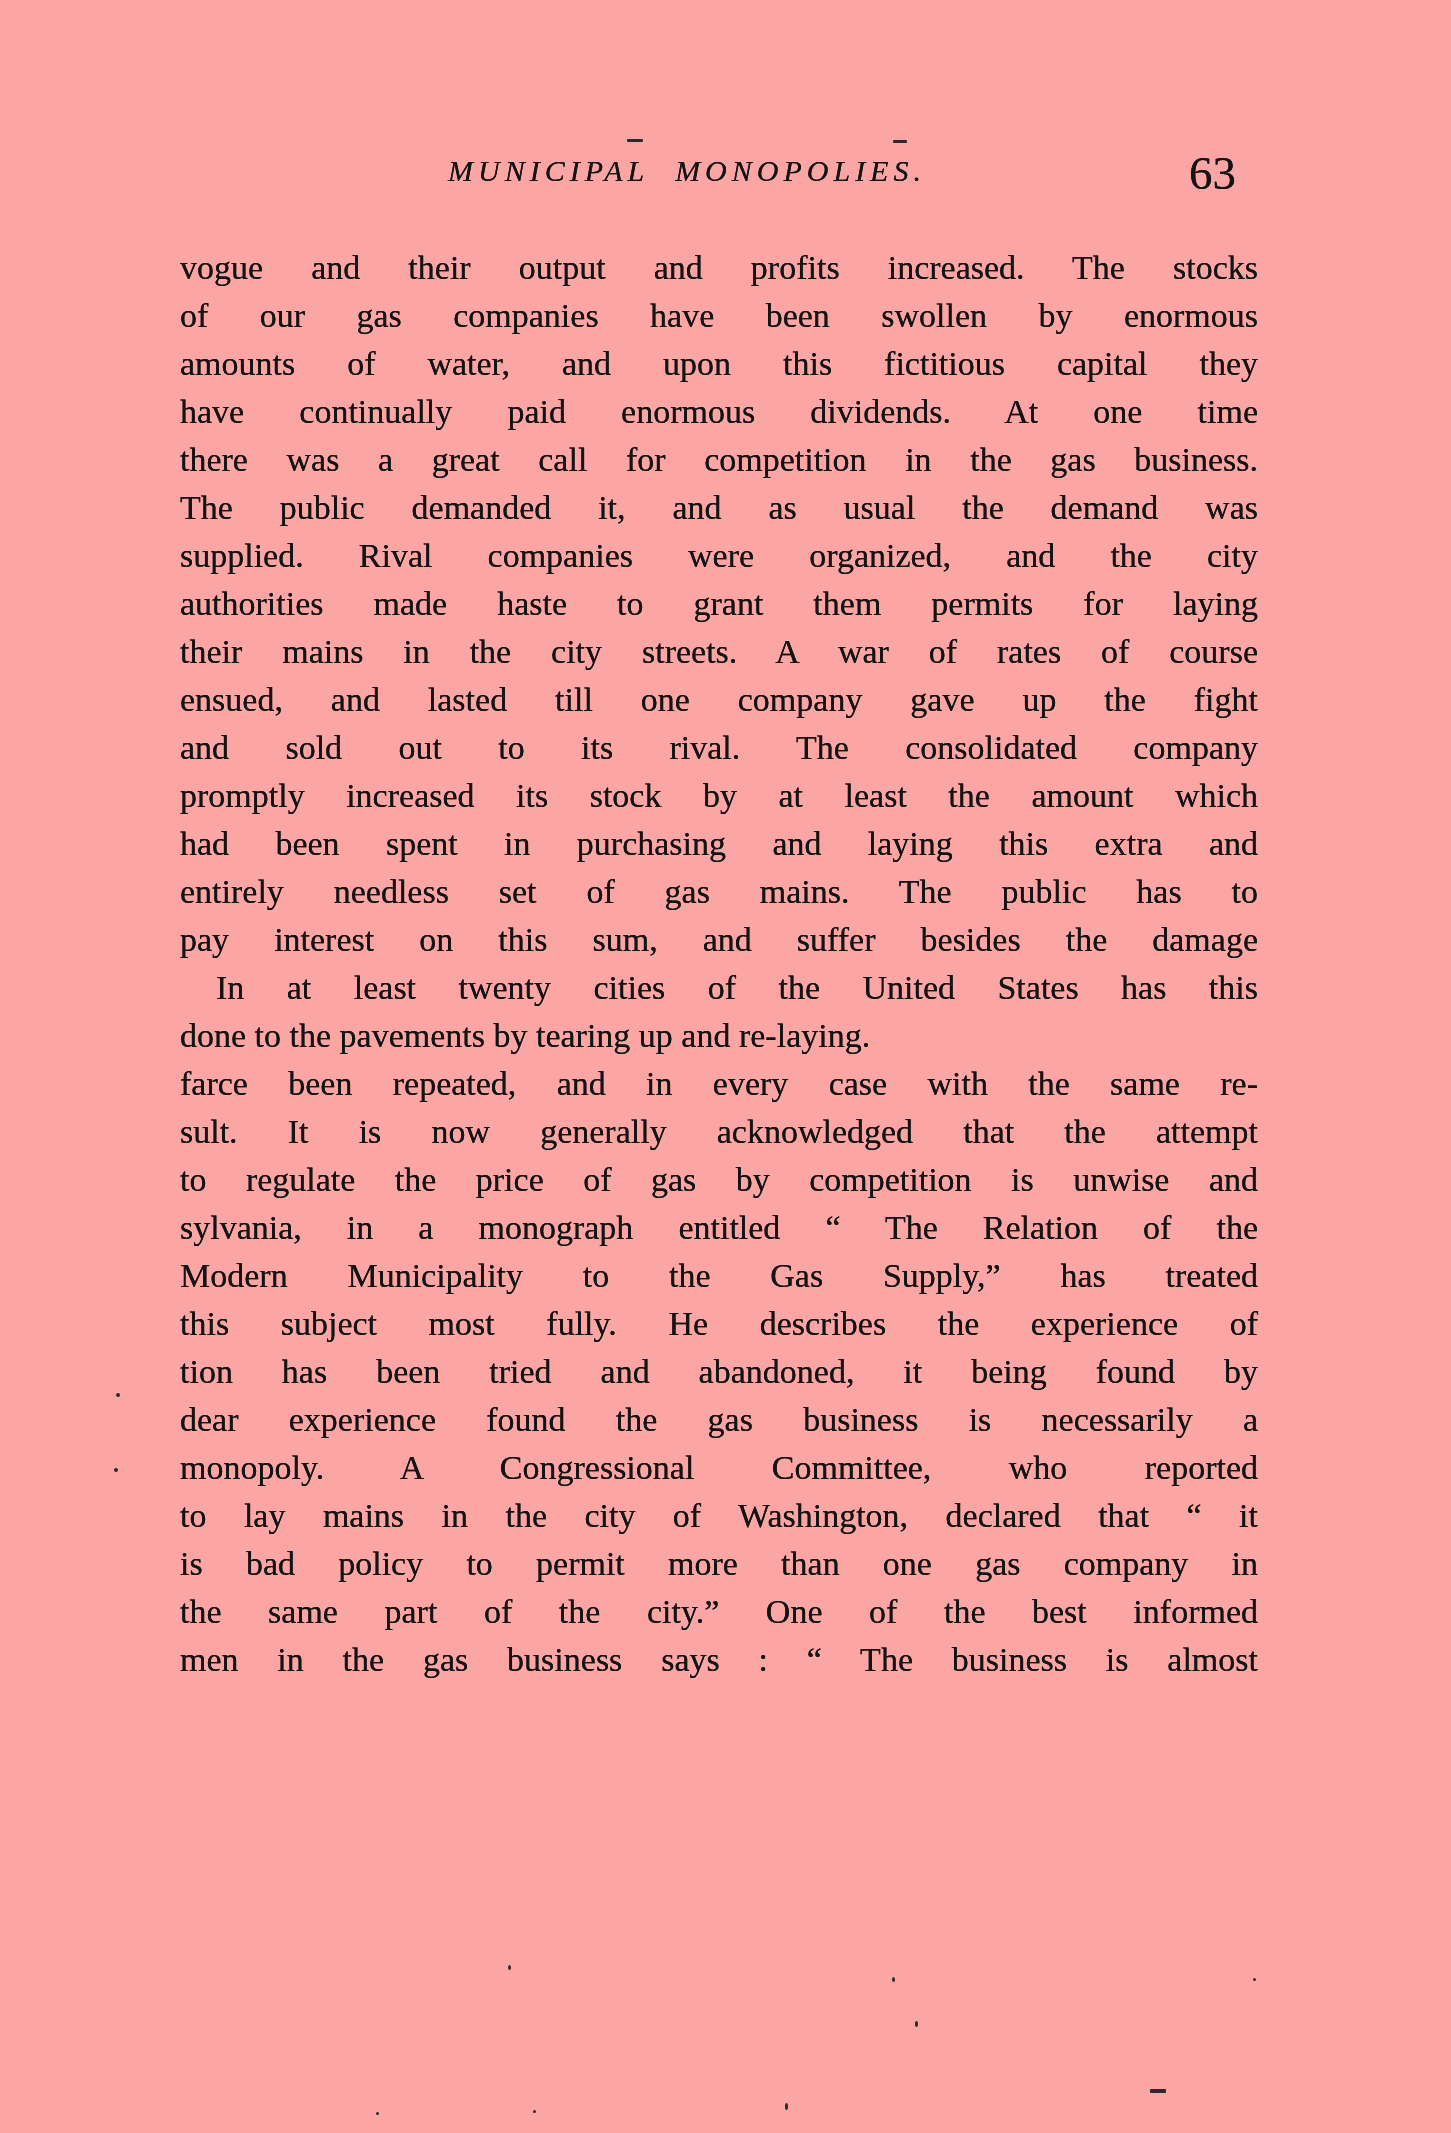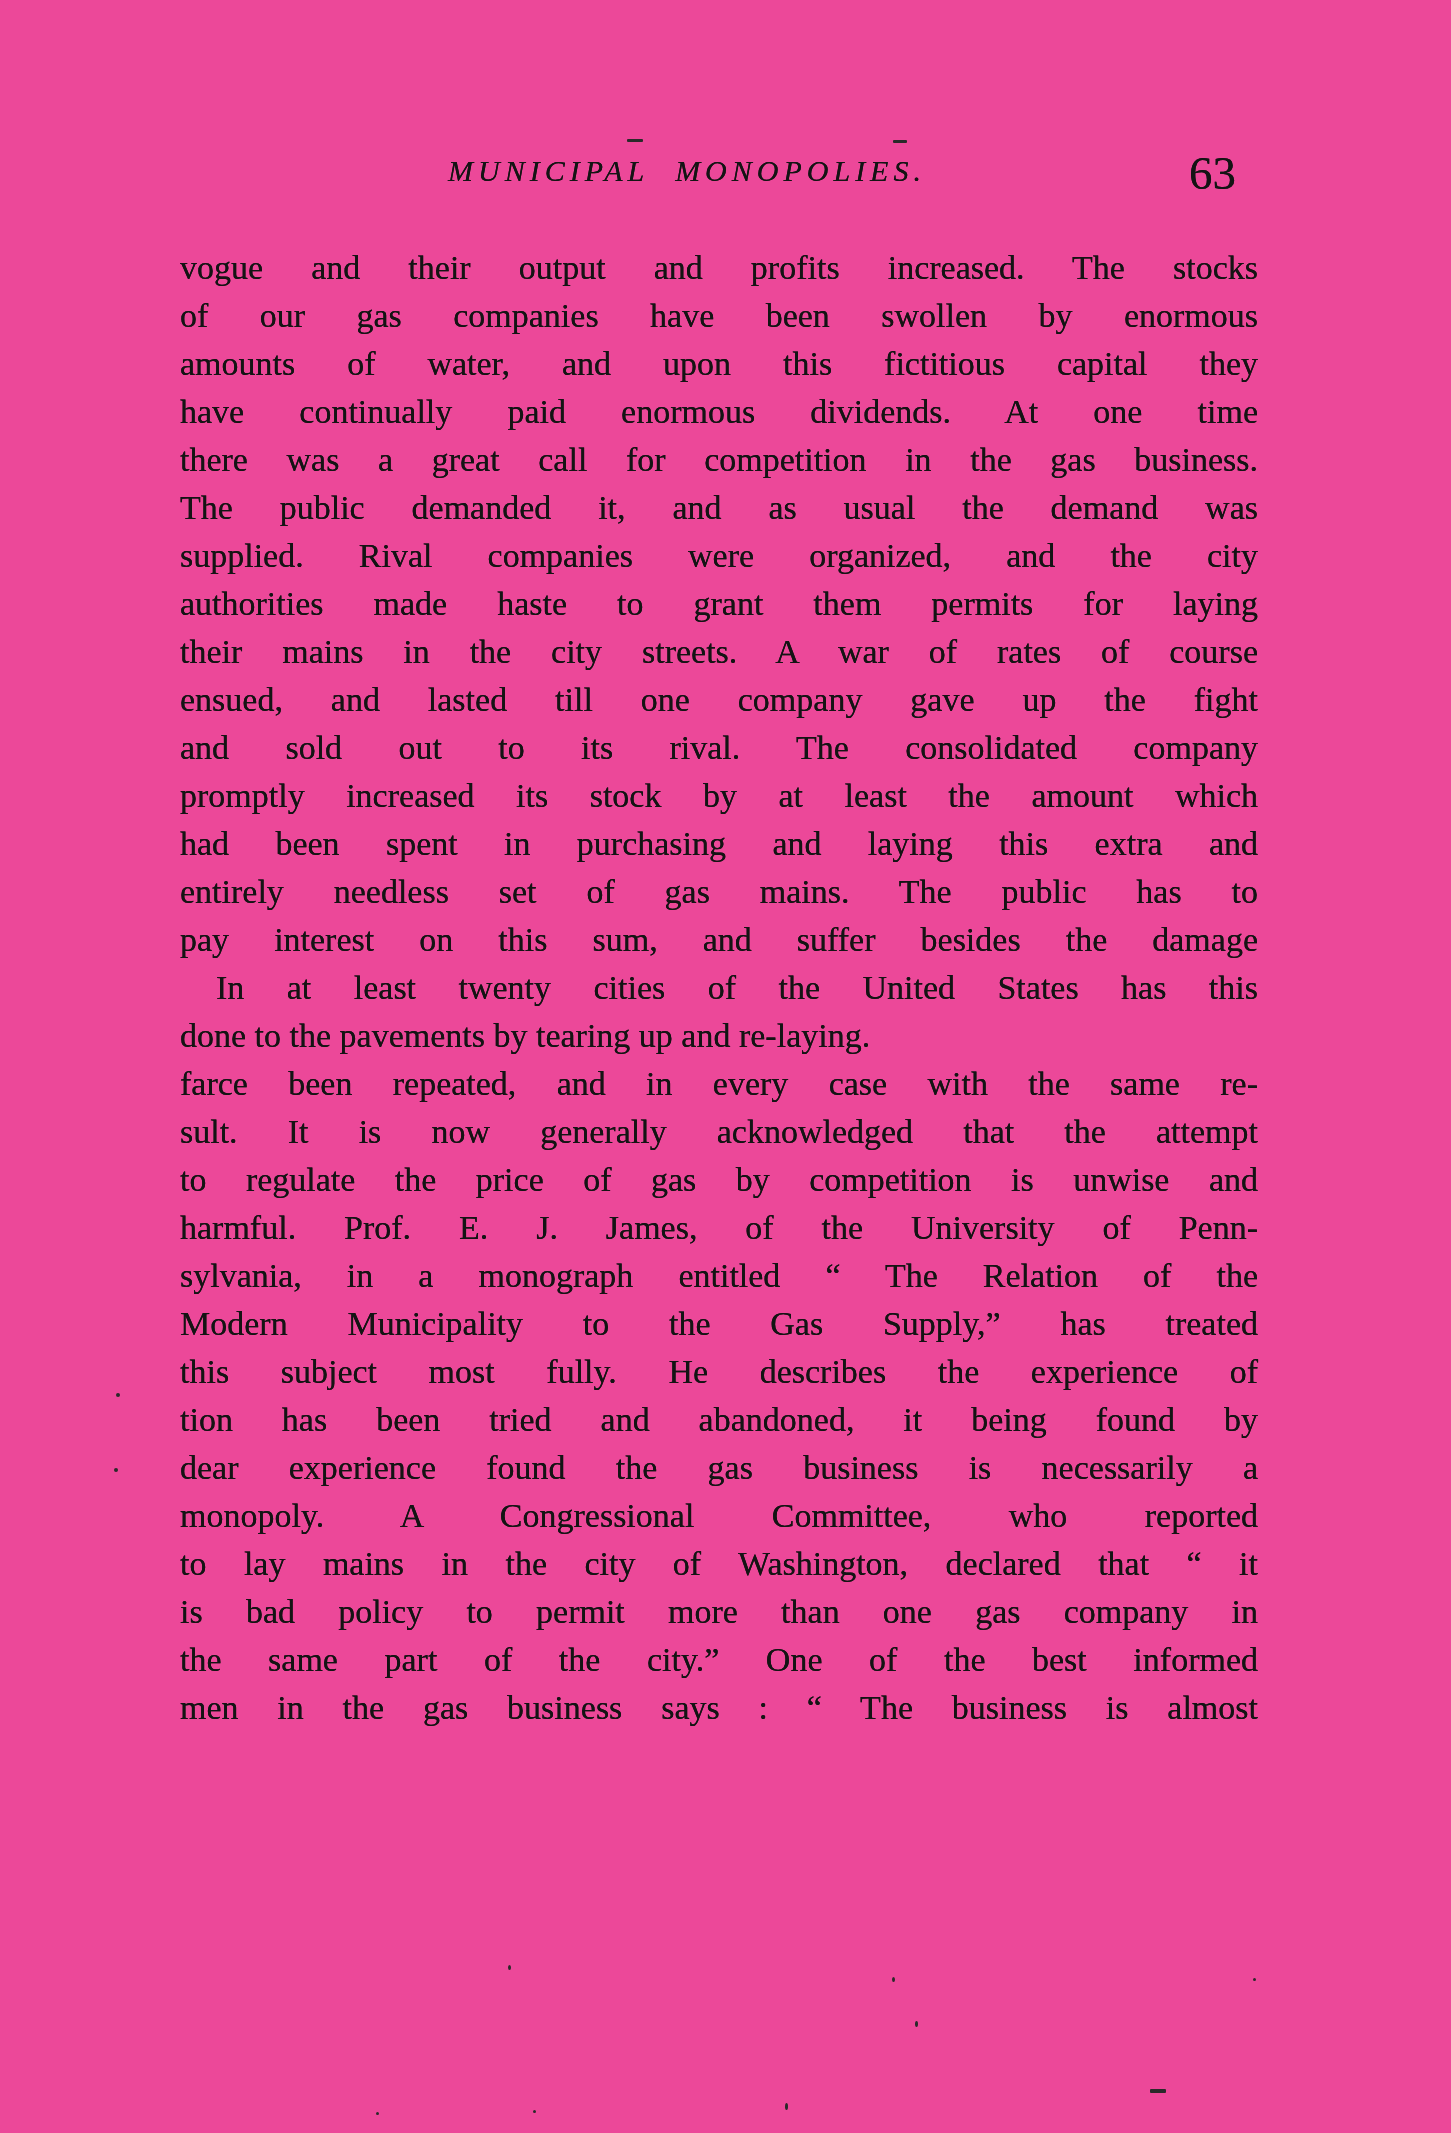--- a/index.html
+++ b/index.html
@@ -4,21 +4,21 @@
 <style>
   html, body {
     margin: 0;
     padding: 0;
     background: #ffffff;
   }
   .page {
     position: relative;
     width: 1451px;
     height: 2133px;
-    background: #ec4899;
+    background: #fca5a5;
     overflow: hidden;
     color: #131313;
     font-family: "Liberation Serif", "DejaVu Serif", serif;
   }
   .header {
     position: absolute;
     top: 146px;
     left: 180px;
     width: 1078px;
     height: 56px;
@@ -101,21 +101,20 @@
       <div class="text-line">and sold out to its rival. The consolidated company</div>
       <div class="text-line">promptly increased its stock by at least the amount which</div>
       <div class="text-line">had been spent in purchasing and laying this extra and</div>
       <div class="text-line">entirely needless set of gas mains. The public has to</div>
       <div class="text-line">pay interest on this sum, and suffer besides the damage</div>
       <div class="text-line indent">In at least twenty cities of the United States has this</div>
       <div class="text-line no-justify">done to the pavements by tearing up and re-laying.</div>
       <div class="text-line">farce been repeated, and in every case with the same re-</div>
       <div class="text-line">sult. It is now generally acknowledged that the attempt</div>
       <div class="text-line">to regulate the price of gas by competition is unwise and</div>
-      <div class="text-line">harmful. Prof. E. J. James, of the University of Penn-</div>
       <div class="text-line">sylvania, in a monograph entitled “ The Relation of the</div>
       <div class="text-line">Modern Municipality to the Gas Supply,” has treated</div>
       <div class="text-line">this subject most fully. He describes the experience of</div>
       <div class="text-line">tion has been tried and abandoned, it being found by</div>
       <div class="text-line">dear experience found the gas business is necessarily a</div>
       <div class="text-line">monopoly. A Congressional Committee, who reported</div>
       <div class="text-line">to lay mains in the city of Washington, declared that “ it</div>
       <div class="text-line">is bad policy to permit more than one gas company in</div>
       <div class="text-line">the same part of the city.” One of the best informed</div>
       <div class="text-line">men in the gas business says : “ The business is almost</div>

